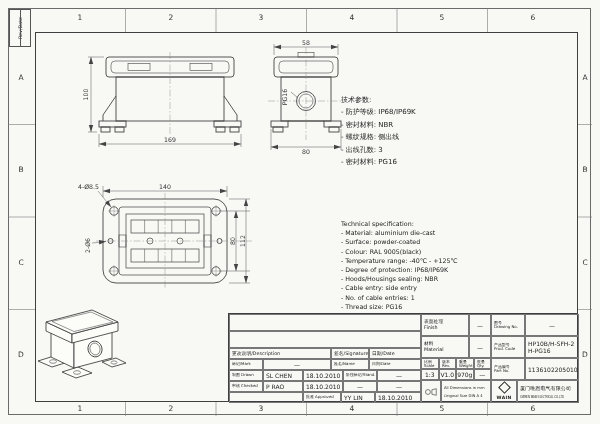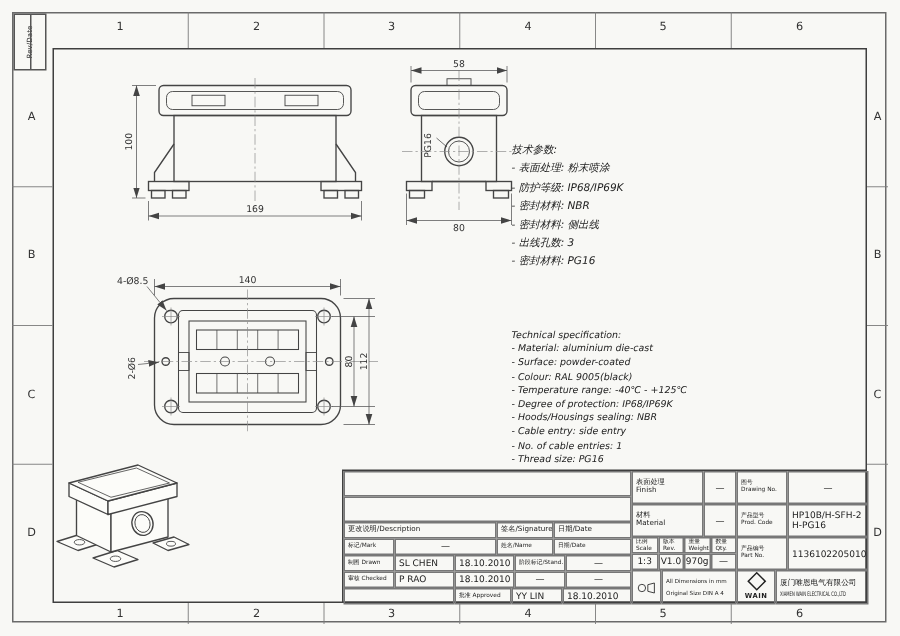--- a/index.html
+++ b/index.html
@@ -5,21 +5,21 @@
   html,body{margin:0;padding:0;width:600px;height:424px;overflow:hidden;
     font-family:"DejaVu Sans","Liberation Sans",sans-serif;background:#e9e9e5;}
   .sheet{position:absolute;left:0;top:0;width:600px;height:424px;background:#f8f8f5;}
   .outer-border{position:absolute;left:8px;top:8px;width:583px;height:407px;border:1px solid #6a6a6a;box-sizing:border-box;}
   .frame{position:absolute;left:35px;top:32px;width:543px;height:370px;border:1.5px solid #3f3f3f;box-sizing:border-box;}
   .gl{position:absolute;width:12px;text-align:center;font-size:7.5px;color:#333;}
   .revbox{position:absolute;left:9px;top:9px;width:22px;height:38px;border:1px solid #555;box-sizing:border-box;}
   .revbox::after{content:"";position:absolute;left:50%;top:0;bottom:0;border-left:0.5px solid #555;}
   .vtext{position:absolute;left:50%;top:50%;transform:translate(-50%,-50%) rotate(-90deg) scale(.8);font-size:6px;color:#333;white-space:nowrap;}
   .linework{position:absolute;left:0;top:0;width:600px;height:424px;}
-  .specs{position:absolute;color:#222;font-style:italic;}
+  .specs{position:absolute;color:#222;}
   .specs-cn{left:341px;top:94px;font-size:7px;line-height:12.4px;}
   .specs-en{left:341px;top:219px;font-size:6.3px;line-height:9.2px;}
   .titleblock{position:absolute;left:228px;top:313px;width:350px;height:89px;border:1.2px solid #3f3f3f;box-sizing:border-box;}
   .tc{position:absolute;box-sizing:border-box;border:0.5px solid #777;font-size:6px;color:#222;
       display:flex;align-items:center;padding:0 2px;overflow:hidden;white-space:nowrap;}
   .ctr{justify-content:center;}
   .cnen{transform:scale(.8);transform-origin:left center;line-height:1.12;}
   .cnen.sm{transform:scale(.65);}
   .wrapcell{white-space:normal;word-break:break-all;line-height:1.25;font-size:6px;}
   .notes{flex-direction:column;align-items:flex-start;justify-content:center;}
@@ -226,24 +226,23 @@
       <text x="165" y="188.5" text-anchor="middle">140</text>
       <text x="78" y="189">4-Ø8.5</text>
       <text transform="translate(90,253) rotate(-90)">2-Ø6</text>
       <text transform="translate(234.5,241) rotate(-90)" text-anchor="middle">80</text>
       <text transform="translate(244.5,241) rotate(-90)" text-anchor="middle">112</text>
     </g>
   </svg>
 
   <div class="specs specs-cn">
     <div>技术参数:</div>
-    <div>- 表面处理: 粉末喷涂</div>
     <div>- 防护等级: IP68/IP69K</div>
     <div>- 密封材料: NBR</div>
-    <div>- 密封材料: 侧出线</div>
+    <div>- 螺纹规格: 侧出线</div>
     <div>- 出线孔数: 3</div>
     <div>- 密封材料: PG16</div>
   </div>
 
   <div class="specs specs-en">
     <div>Technical specification:</div>
     <div>- Material: aluminium die-cast</div>
     <div>- Surface: powder-coated</div>
     <div>- Colour: RAL 9005(black)</div>
     <div>- Temperature range: -40℃ - +125℃</div>

